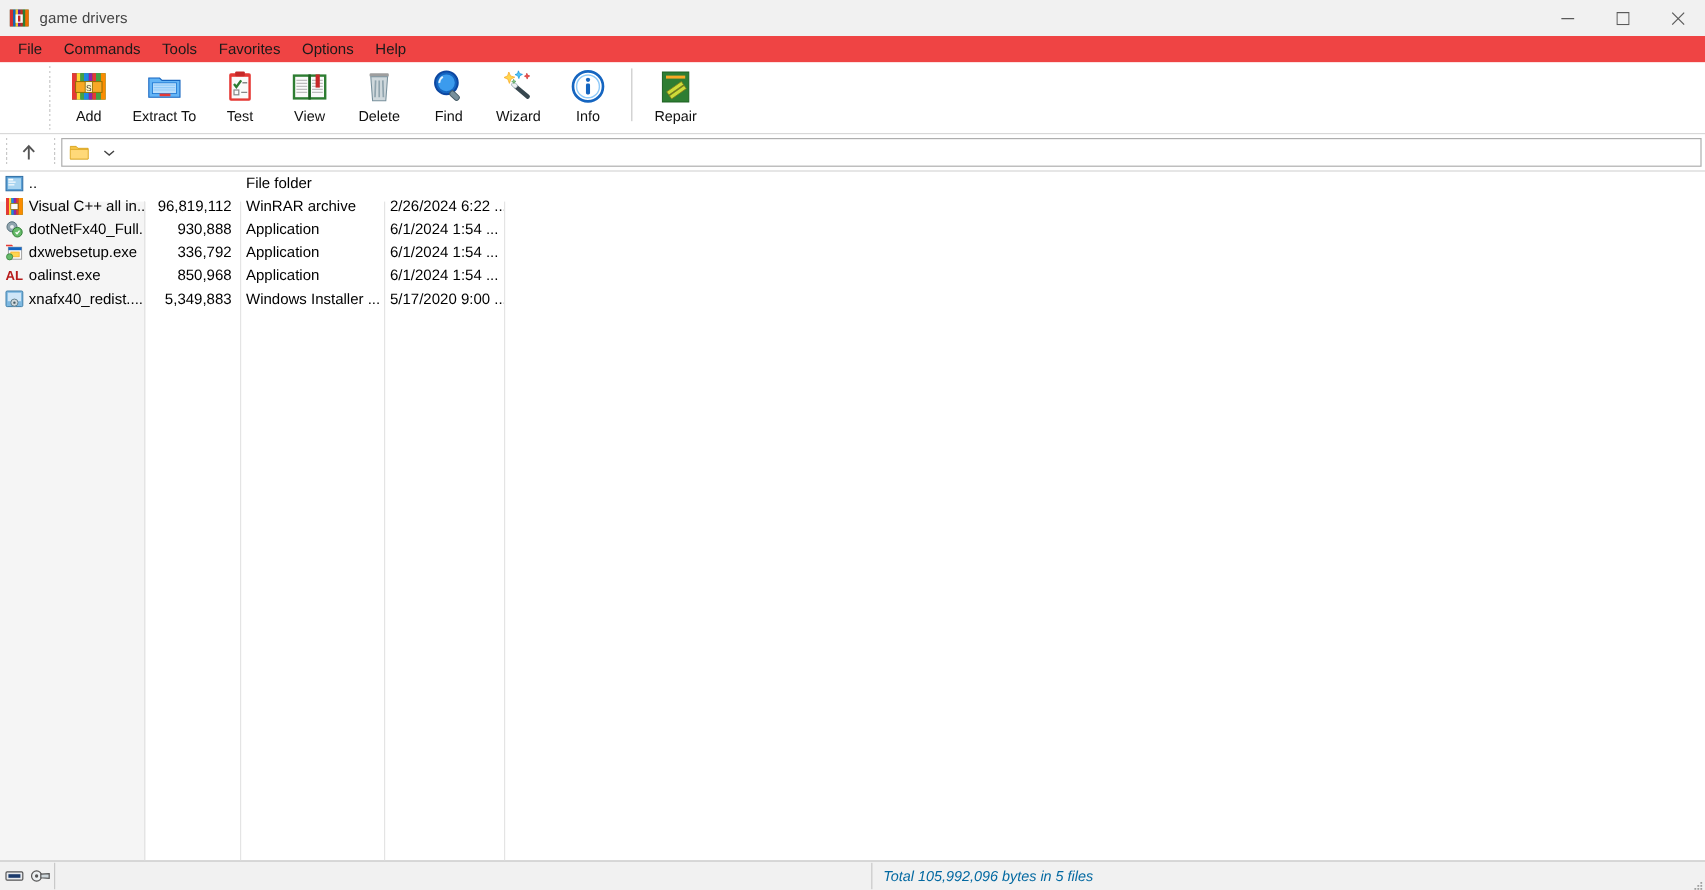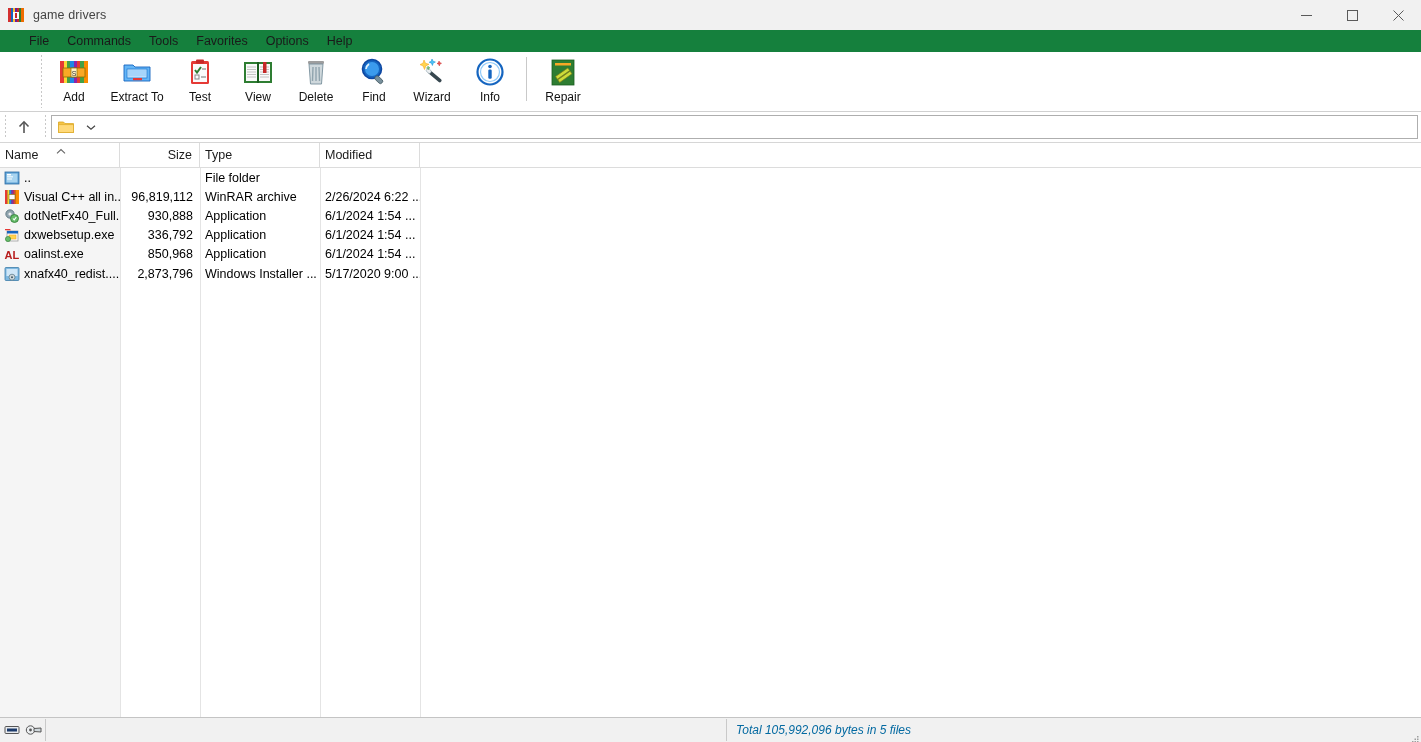--- a/index.html
+++ b/index.html
@@ -44,23 +44,23 @@
     width: 46px; height: 30px;
     display: flex; align-items: center; justify-content: center;
     color: #5a5a5a;
   }
   .wc svg { display: block; }
 
   
   .menubar {
     height: 22px;
     flex: 0 0 22px;
-    background: #15803d;
+    background: #ef4444;
     display: flex; align-items: center;
-    padding-left: 20px;
+    padding-left: 6px;
   }
   .menu-item {
     font-size: 12.5px;
     color: #1a1a1a;
     padding: 2px 9px;
     line-height: 16px;
     border-radius: 2px;
   }
 
   
@@ -500,39 +500,20 @@
     </div>
   </div>
 
   <div class="listwrap">
     <div class="leftpane"></div>
     <div class="vline" style="left:120px"></div>
     <div class="vline" style="left:200px"></div>
     <div class="vline" style="left:320px"></div>
     <div class="vline" style="left:420px"></div>
 
-    <div class="hdr">
-      <div class="hcell name">
-        <span>Name</span>
-        <span class="sort-arrow">
-          <svg width="10" height="7" viewBox="0 0 10 7">
-              <path d="M1 5.4 L5 1.6 L9 5.4" fill="none" stroke="#666" stroke-width="1.1"></path>
-            </svg>
-        </span>
-      </div>
-      <div class="hcell size">
-        <span>Size</span>
-      </div>
-      <div class="hcell type">
-        <span>Type</span>
-      </div>
-      <div class="hcell mod">
-        <span>Modified</span>
-      </div>
-    </div>
 
     <div class="rows">
 
       <div class="row">
         <div class="c-name">
           <span class="fico">
             <svg width="16" height="16" viewBox="0 0 16 16">
               <rect x="1" y="2" width="14" height="12" fill="#5a9fd4" stroke="#2c6ca3" stroke-width="0.8"></rect>
               <rect x="2.5" y="3.5" width="11" height="9" fill="#a8d4f0"></rect>
               <rect x="3" y="4" width="4" height="1.4" fill="#fff"></rect>
@@ -622,21 +603,21 @@
           <span class="fico">
             <svg width="16" height="16" viewBox="0 0 16 16">
               <rect x="1" y="1.5" width="14" height="13" rx="1" fill="#7eb8e0" stroke="#3c7ca8" stroke-width="0.8"></rect>
               <rect x="2.5" y="3" width="11" height="7" fill="#cfe6f7"></rect>
               <circle cx="8" cy="11.2" r="3" fill="#cfd8dc" stroke="#607d8b" stroke-width="0.8"></circle>
               <circle cx="8" cy="11.2" r="1" fill="#455a64"></circle>
             </svg>
           </span>
           <span class="ftxt">xnafx40_redist....</span>
         </div>
-        <div class="c-size">2,873,796</div>
+        <div class="c-size">5,349,883</div>
         <div class="c-type">Windows Installer ...</div>
         <div class="c-mod">5/17/2020 9:00 ...</div>
       </div>
 
     </div>
   </div>
 
   <div class="statusbar">
     <div class="sb-icons">
       <span class="sb-key">

